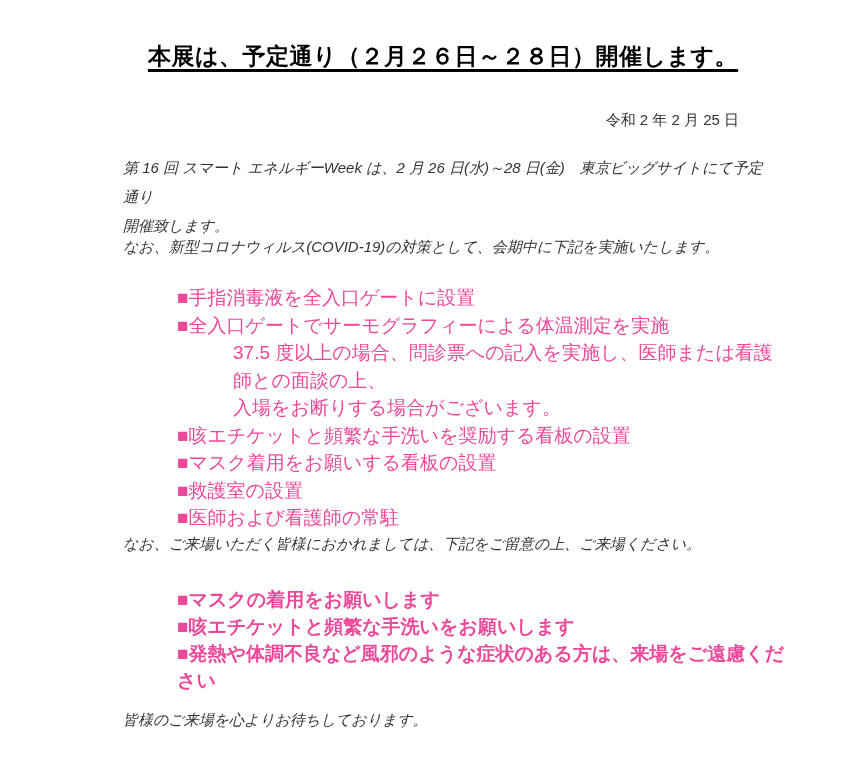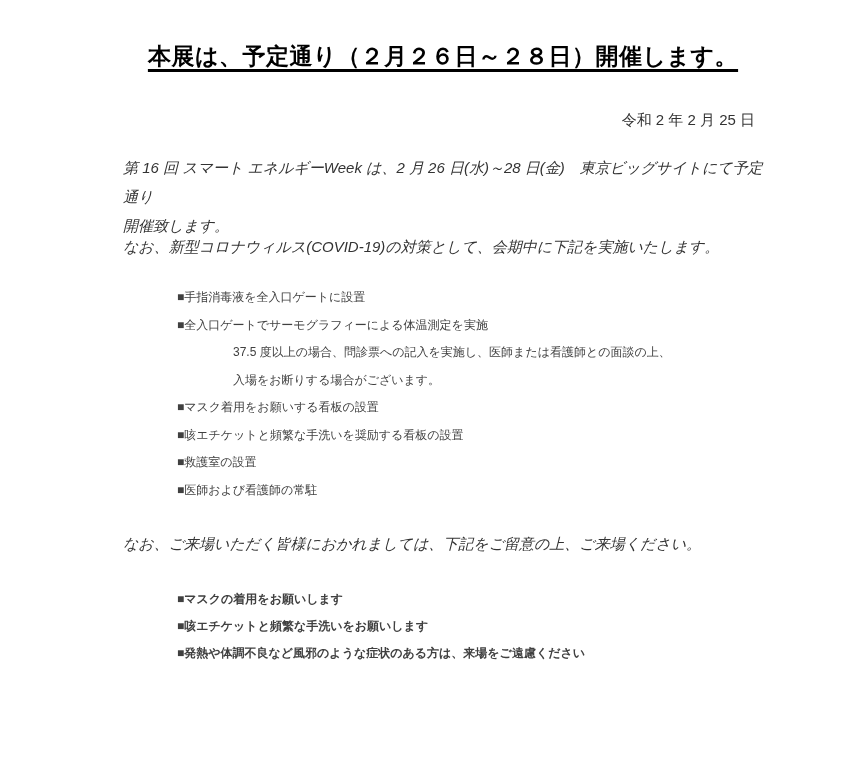--- a/index.html
+++ b/index.html
@@ -25,21 +25,21 @@
     line-height: 32px;
     letter-spacing: 0.5px;
     text-decoration: underline;
     text-decoration-thickness: 2.5px;
     text-underline-offset: 5px;
     white-space: nowrap;
   }
   .issue-date {
     position: absolute;
     top: 110px;
-    right: 110px;
+    right: 126px;
     font-size: 15px;
     line-height: 20px;
     color: #333333;
     text-align: right;
   }
   .body-block {
     position: absolute;
     left: 123px;
     right: 100px;
     font-size: 15px;
@@ -47,22 +47,22 @@
     font-style: italic;
   }
   .intro       { top: 153px; line-height: 29px; }
   .covid-note  { top: 237px; line-height: 20px; }
   .visitor-note{ top: 534px; line-height: 20px; }
   .closing     { top: 710px; line-height: 20px; }
   .bullet-list {
     position: absolute;
     left: 177px;
     right: 80px;
-    font-size: 12px;
-    color: #404040;
+    font-size: 19px;
+    color: #ec4899;
   }
   .measures { top: 284px; line-height: 27.5px; }
   .requests { top: 586px; line-height: 27px; font-weight: bold; }
   .sub-line { padding-left: 56px; }
 </style>
 </head>
 <body>
 
 <div class="page">
 
@@ -75,28 +75,29 @@
     <div>開催致します。</div>
   </div>
 
   <div class="body-block covid-note">なお、新型コロナウィルス(COVID-19)の対策として、会期中に下記を実施いたします。</div>
 
   <div class="bullet-list measures">
     <div>■手指消毒液を全入口ゲートに設置</div>
     <div>■全入口ゲートでサーモグラフィーによる体温測定を実施</div>
     <div class="sub-line">37.5 度以上の場合、問診票への記入を実施し、医師または看護師との面談の上、</div>
     <div class="sub-line">入場をお断りする場合がございます。</div>
+    <div>■咳エチケットと頻繁な手洗いを奨励する看板の設置</div>
     <div>■マスク着用をお願いする看板の設置</div>
-    <div>■咳エチケットと頻繁な手洗いを奨励する看板の設置</div>
     <div>■救護室の設置</div>
     <div>■医師および看護師の常駐</div>
   </div>
 
   <div class="body-block visitor-note">なお、ご来場いただく皆様におかれましては、下記をご留意の上、ご来場ください。</div>
 
   <div class="bullet-list requests">
     <div>■マスクの着用をお願いします</div>
     <div>■咳エチケットと頻繁な手洗いをお願いします</div>
     <div>■発熱や体調不良など風邪のような症状のある方は、来場をご遠慮ください</div>
   </div>
 
+  <div class="body-block closing">皆様のご来場を心よりお待ちしております。</div>
 
 </div>
 
 </body></html>

